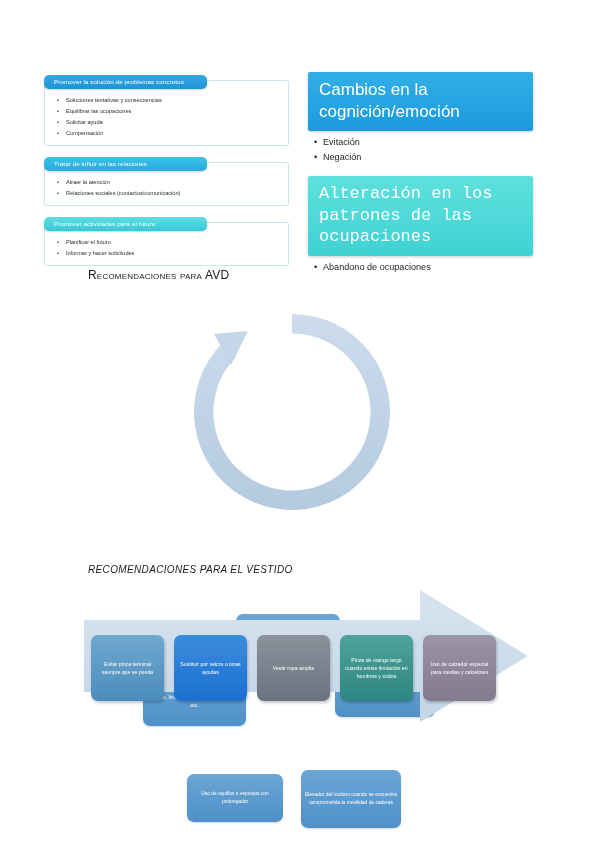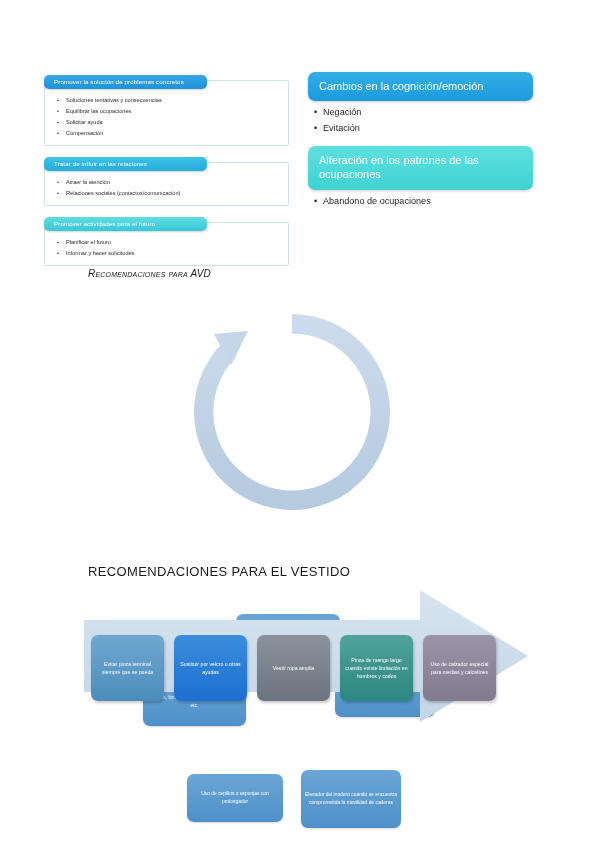--- a/index.html
+++ b/index.html
@@ -70,30 +70,30 @@
     color: #2c2c2c;
   }
 
   
   #right-panel {
     position: absolute;
     left: 308px; top: 72px;
     width: 225px;
   }
   .rp-header {
-    border-radius: 7px;
+    border-radius: 2px;
     padding: 7px 1px 8px 11px;
     color: #ffffff;
-    font-size: 11px;
+    font-size: 17px;
     line-height: 1.28;
     box-shadow: 0 1px 3px rgba(0,0,0,.2);
     box-sizing: border-box;
   }
   .rp-header.blue { background: linear-gradient(180deg,#32aee6 0%, #1c9ade 100%); }
-  .rp-header.teal { background: linear-gradient(180deg,#5ee0dd 0%, #3fd2d2 100%); }
+  .rp-header.teal { background: linear-gradient(180deg,#5ee0dd 0%, #3fd2d2 100%); font-family: Liberation Mono, monospace; }
   .rp-list { list-style: none; margin: 4px 0 10px 0; padding: 0 0 0 6px; }
   .rp-list li {
     position: relative;
     font-size: 9.1px;
     line-height: 1.72;
     padding-left: 9px;
     color: #1d1d1d;
   }
   .rp-list li:before {
     content: "\2022";
@@ -106,27 +106,27 @@
   .section-title {
     position: absolute;
     font-size: 11.5px;
     color: #1a1a1a;
     letter-spacing: .2px;
     white-space: nowrap;
   }
   #title-avd {
     left: 88px; top: 268px;
     font-variant: small-caps;
-    font-size: 10px;
-    font-style: italic;
+    font-size: 12px;
   }
   #title-vestido {
     left: 88px; top: 564px;
-    font-size: 13px;
+    font-size: 10px;
     letter-spacing: .35px;
+    font-style: italic;
   }
 
   
   #cycle-section {
     position: absolute;
     left: 0; top: 296px;
     width: 599px; height: 250px;
   }
   #cycle-ring {
     position: absolute;
@@ -226,22 +226,22 @@
         </ul>
       </div>
     </div>
 
   </div>
 
   <div id="right-panel">
 
     <div class="rp-header blue">Cambios en la cognición/emoción</div>
     <ul class="rp-list">
+      <li>Evitación</li>
       <li>Negación</li>
-      <li>Evitación</li>
     </ul>
 
     <div class="rp-header teal">Alteración en los patrones de las ocupaciones</div>
     <ul class="rp-list last">
       <li>Abandono de ocupaciones</li>
     </ul>
 
   </div>
 </div>
 

